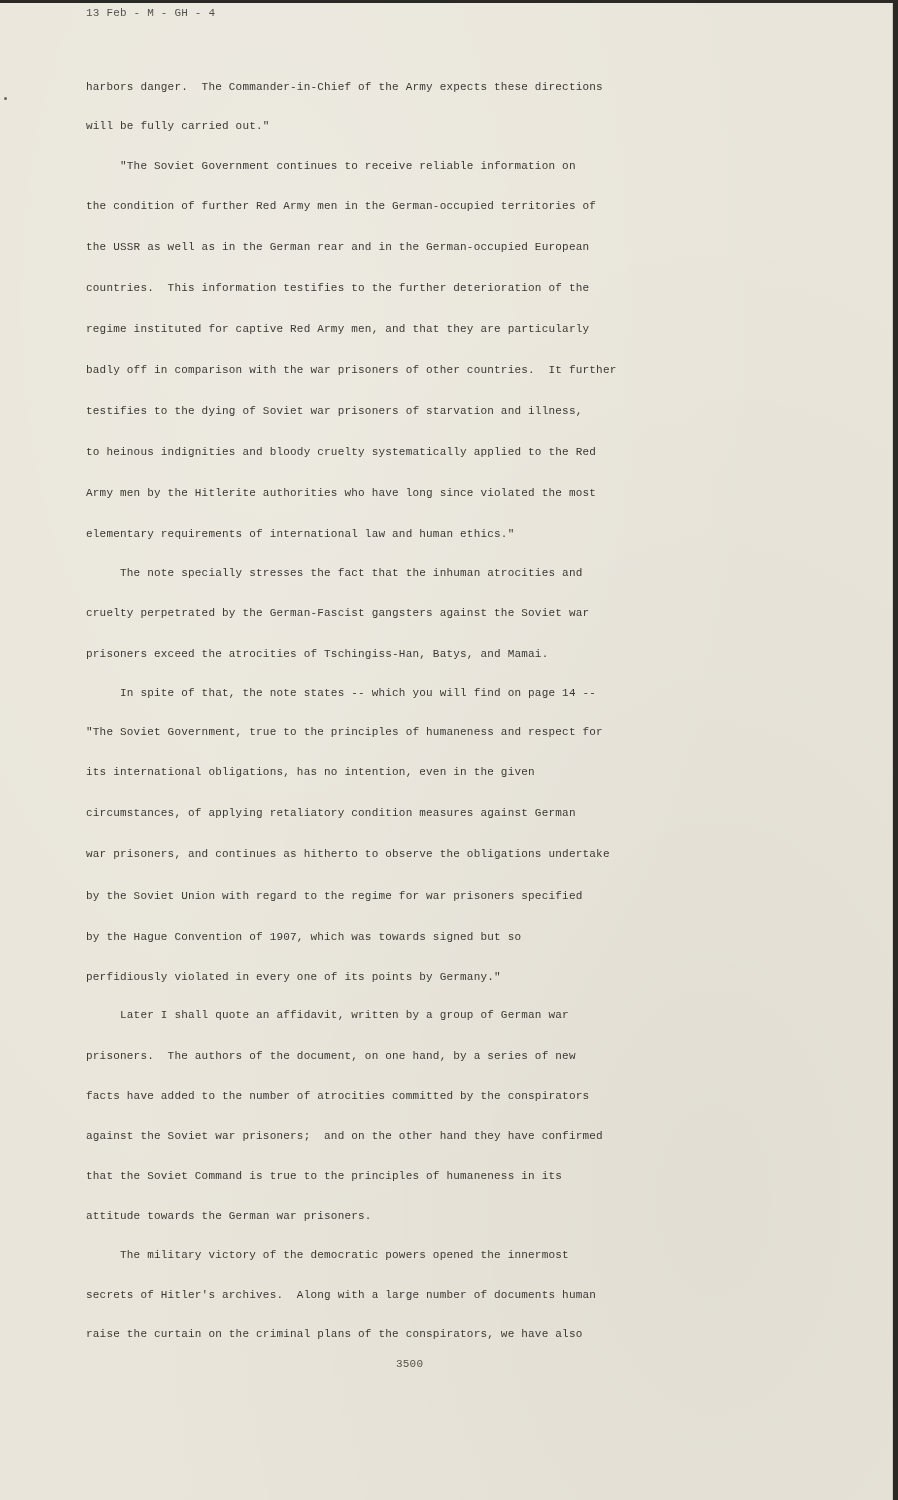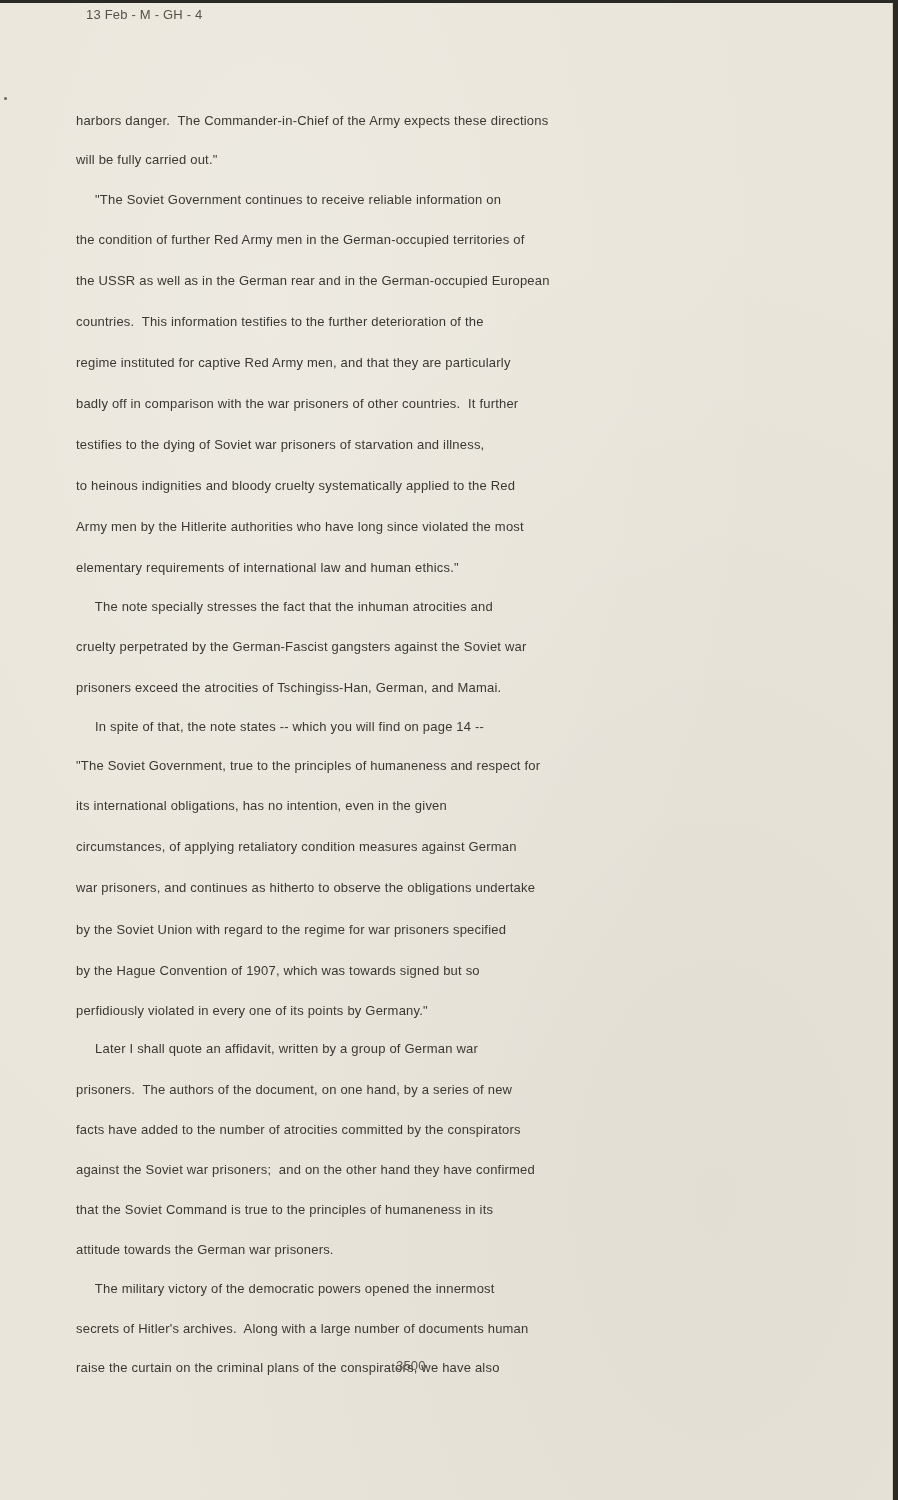--- a/index.html
+++ b/index.html
@@ -19,36 +19,35 @@
       top: 3px;
       width: 893px;
       height: 1497px;
       background: #e9e5da;
       background-image:
         radial-gradient(ellipse at 30% 20%, rgba(255,255,255,0.18), rgba(255,255,255,0) 60%),
         radial-gradient(ellipse at 80% 80%, rgba(0,0,0,0.03), rgba(0,0,0,0) 60%);
       box-shadow: inset -1px 0 0 #cfc9bb;
     }
     .typed {
-      font-family: Liberation Sans, sans-serif;
+      font-family: Liberation Mono, monospace;
       color: #3a3833;
-      font-size: 13px;
+      font-size: 11px;
       letter-spacing: 0.2px;
       white-space: pre;
       position: absolute;
       margin: 0;
     }
     .header-line {
       left: 86px;
       top: 4px;
       color: #55524a;
     }
     .line {
-      left: 76px;
-      margin-top: 32px;
+      left: 86px;
     }
     .page-number {
       left: 396px;
       top: 1355px;
       color: #55524a;
     }
     .margin-mark {
       position: absolute;
       left: 4px;
       top: 94px;
@@ -74,21 +73,21 @@
     <p class="typed line" style="top:238px">the USSR as well as in the German rear and in the German-occupied European</p>
     <p class="typed line" style="top:279px">countries.  This information testifies to the further deterioration of the</p>
     <p class="typed line" style="top:320px">regime instituted for captive Red Army men, and that they are particularly</p>
     <p class="typed line" style="top:361px">badly off in comparison with the war prisoners of other countries.  It further</p>
     <p class="typed line" style="top:402px">testifies to the dying of Soviet war prisoners of starvation and illness,</p>
     <p class="typed line" style="top:443px">to heinous indignities and bloody cruelty systematically applied to the Red</p>
     <p class="typed line" style="top:484px">Army men by the Hitlerite authorities who have long since violated the most</p>
     <p class="typed line" style="top:525px">elementary requirements of international law and human ethics."</p>
     <p class="typed line" style="top:564px">     The note specially stresses the fact that the inhuman atrocities and</p>
     <p class="typed line" style="top:604px">cruelty perpetrated by the German-Fascist gangsters against the Soviet war</p>
-    <p class="typed line" style="top:645px">prisoners exceed the atrocities of Tschingiss-Han, German, and Mamai.</p>
+    <p class="typed line" style="top:645px">prisoners exceed the atrocities of Tschingiss-Han, Batys, and Mamai.</p>
     <p class="typed line" style="top:684px">     In spite of that, the note states -- which you will find on page 14 --</p>
     <p class="typed line" style="top:723px">"The Soviet Government, true to the principles of humaneness and respect for</p>
     <p class="typed line" style="top:763px">its international obligations, has no intention, even in the given</p>
     <p class="typed line" style="top:804px">circumstances, of applying retaliatory condition measures against German</p>
     <p class="typed line" style="top:845px">war prisoners, and continues as hitherto to observe the obligations undertake</p>
     <p class="typed line" style="top:887px">by the Soviet Union with regard to the regime for war prisoners specified</p>
     <p class="typed line" style="top:928px">by the Hague Convention of 1907, which was towards signed but so</p>
     <p class="typed line" style="top:968px">perfidiously violated in every one of its points by Germany."</p>
     <p class="typed line" style="top:1006px">     Later I shall quote an affidavit, written by a group of German war</p>
     <p class="typed line" style="top:1047px">prisoners.  The authors of the document, on one hand, by a series of new</p>

